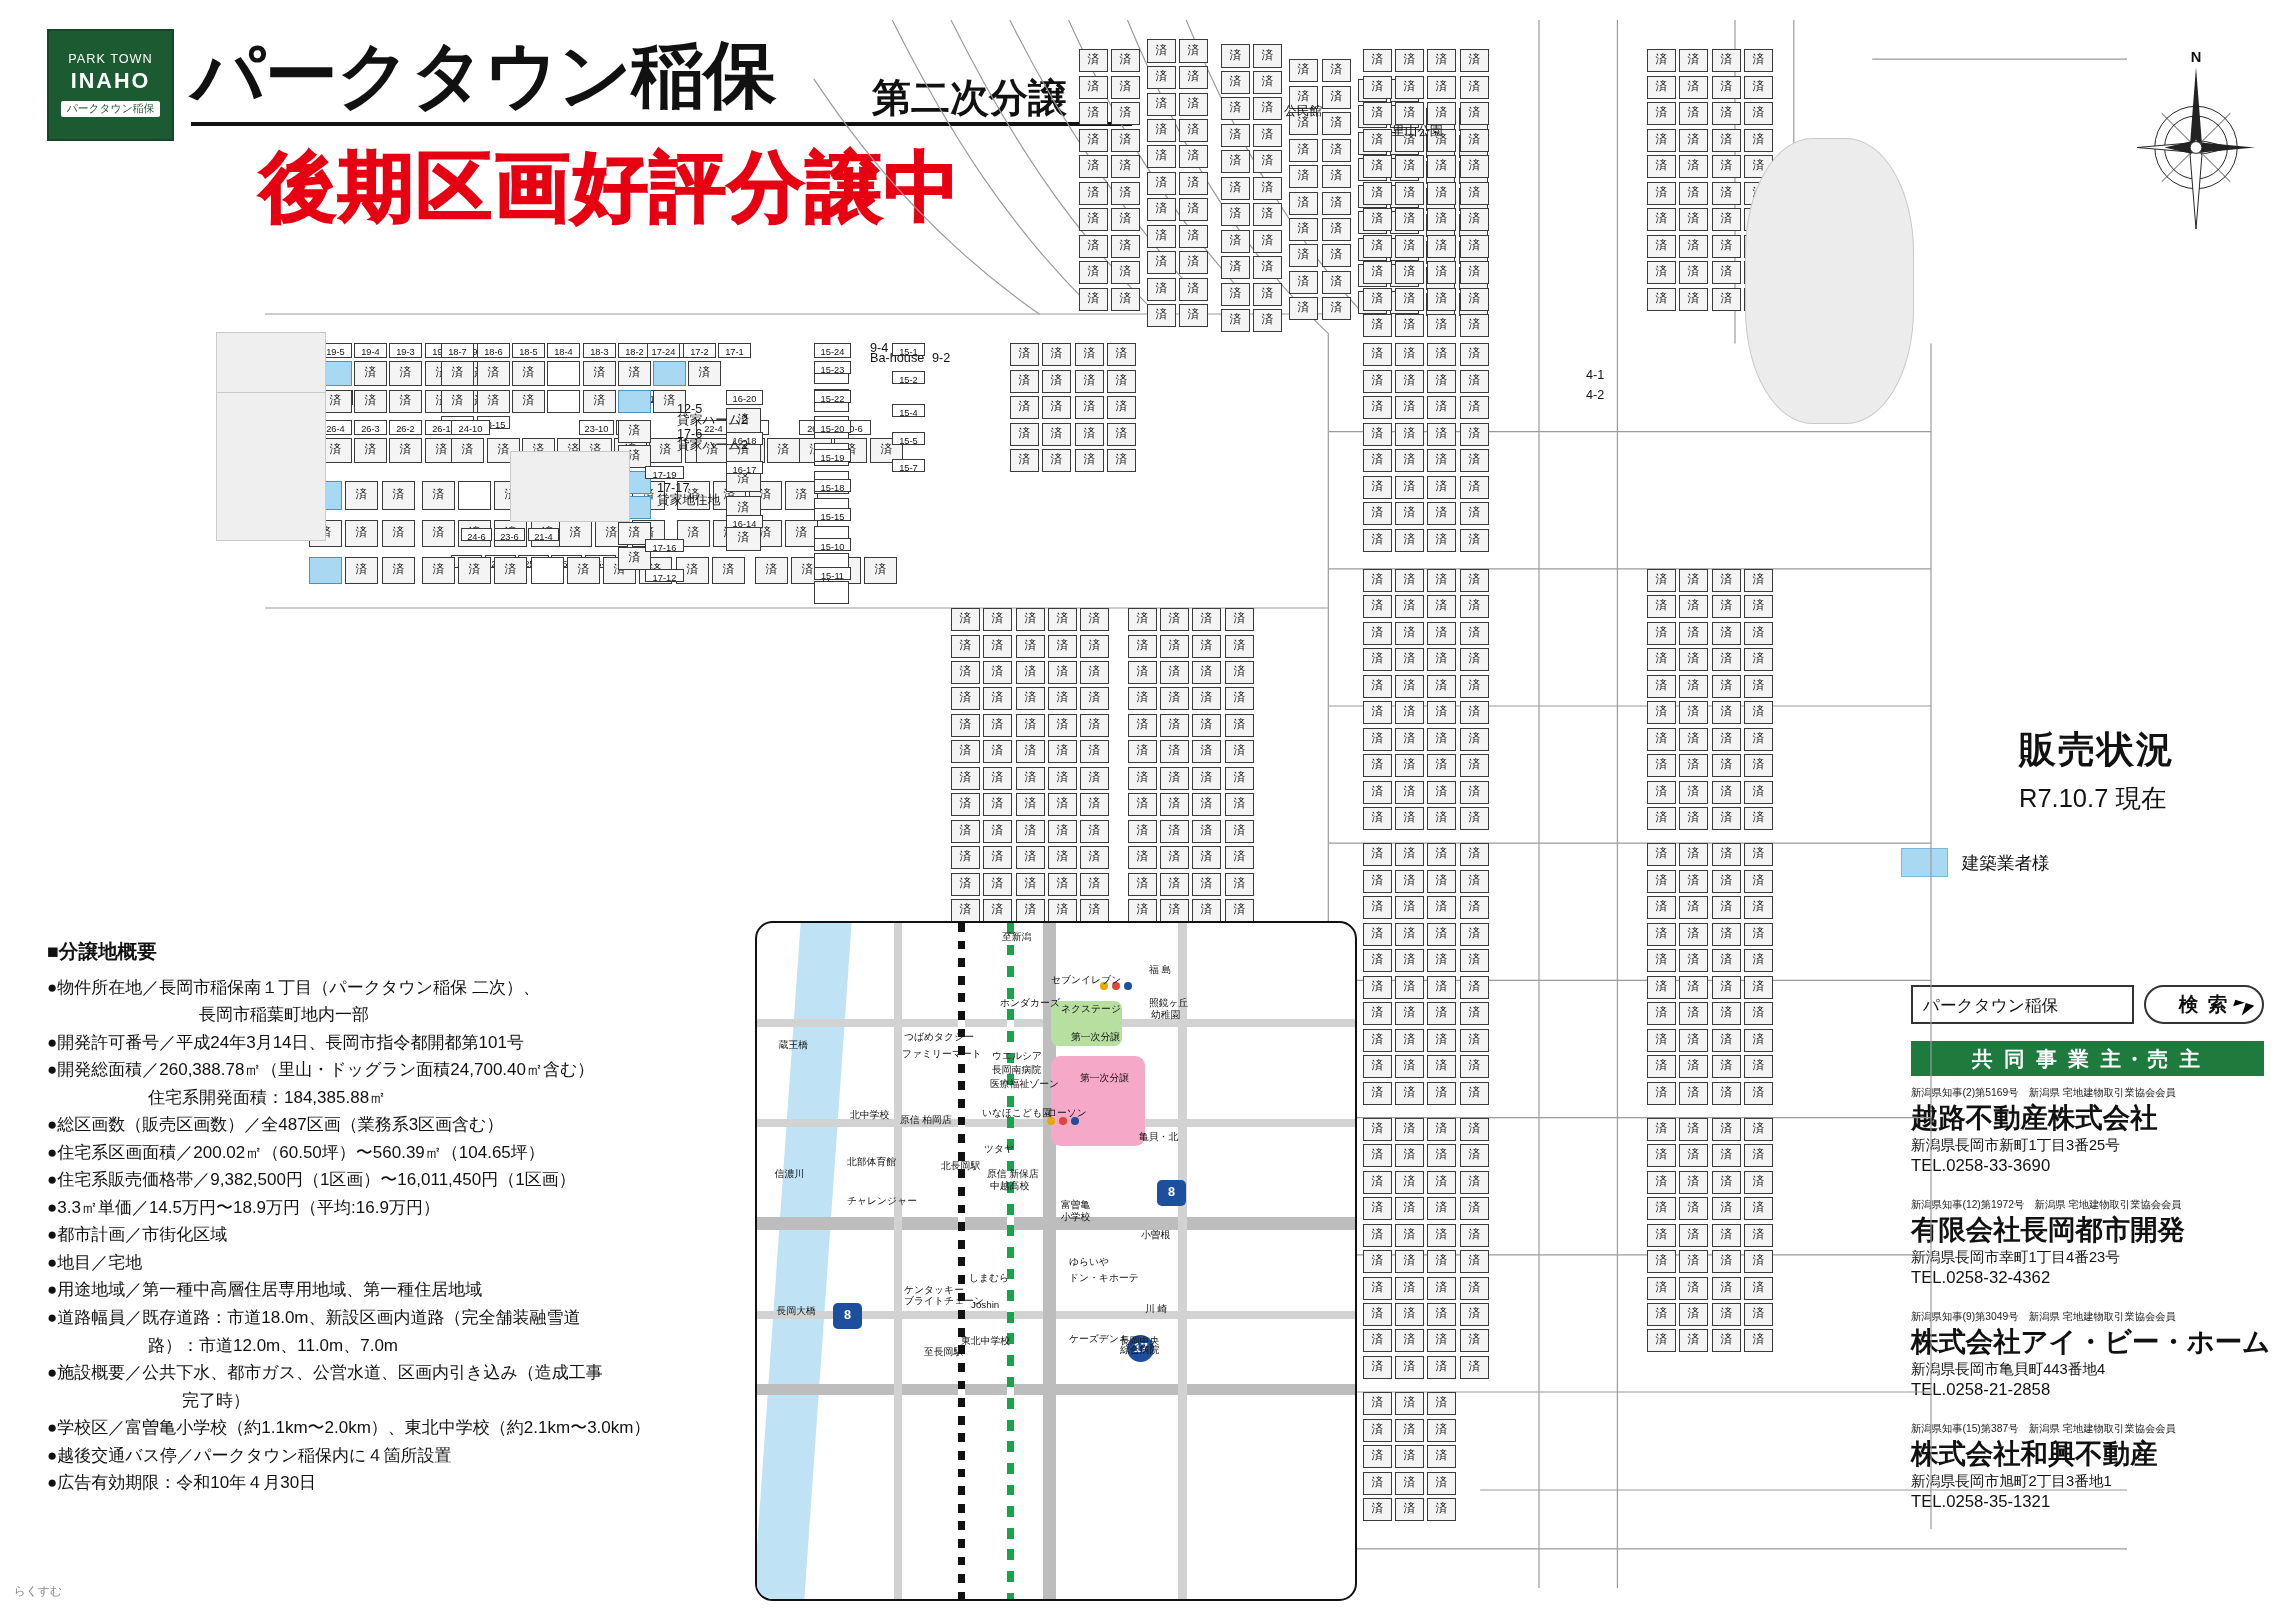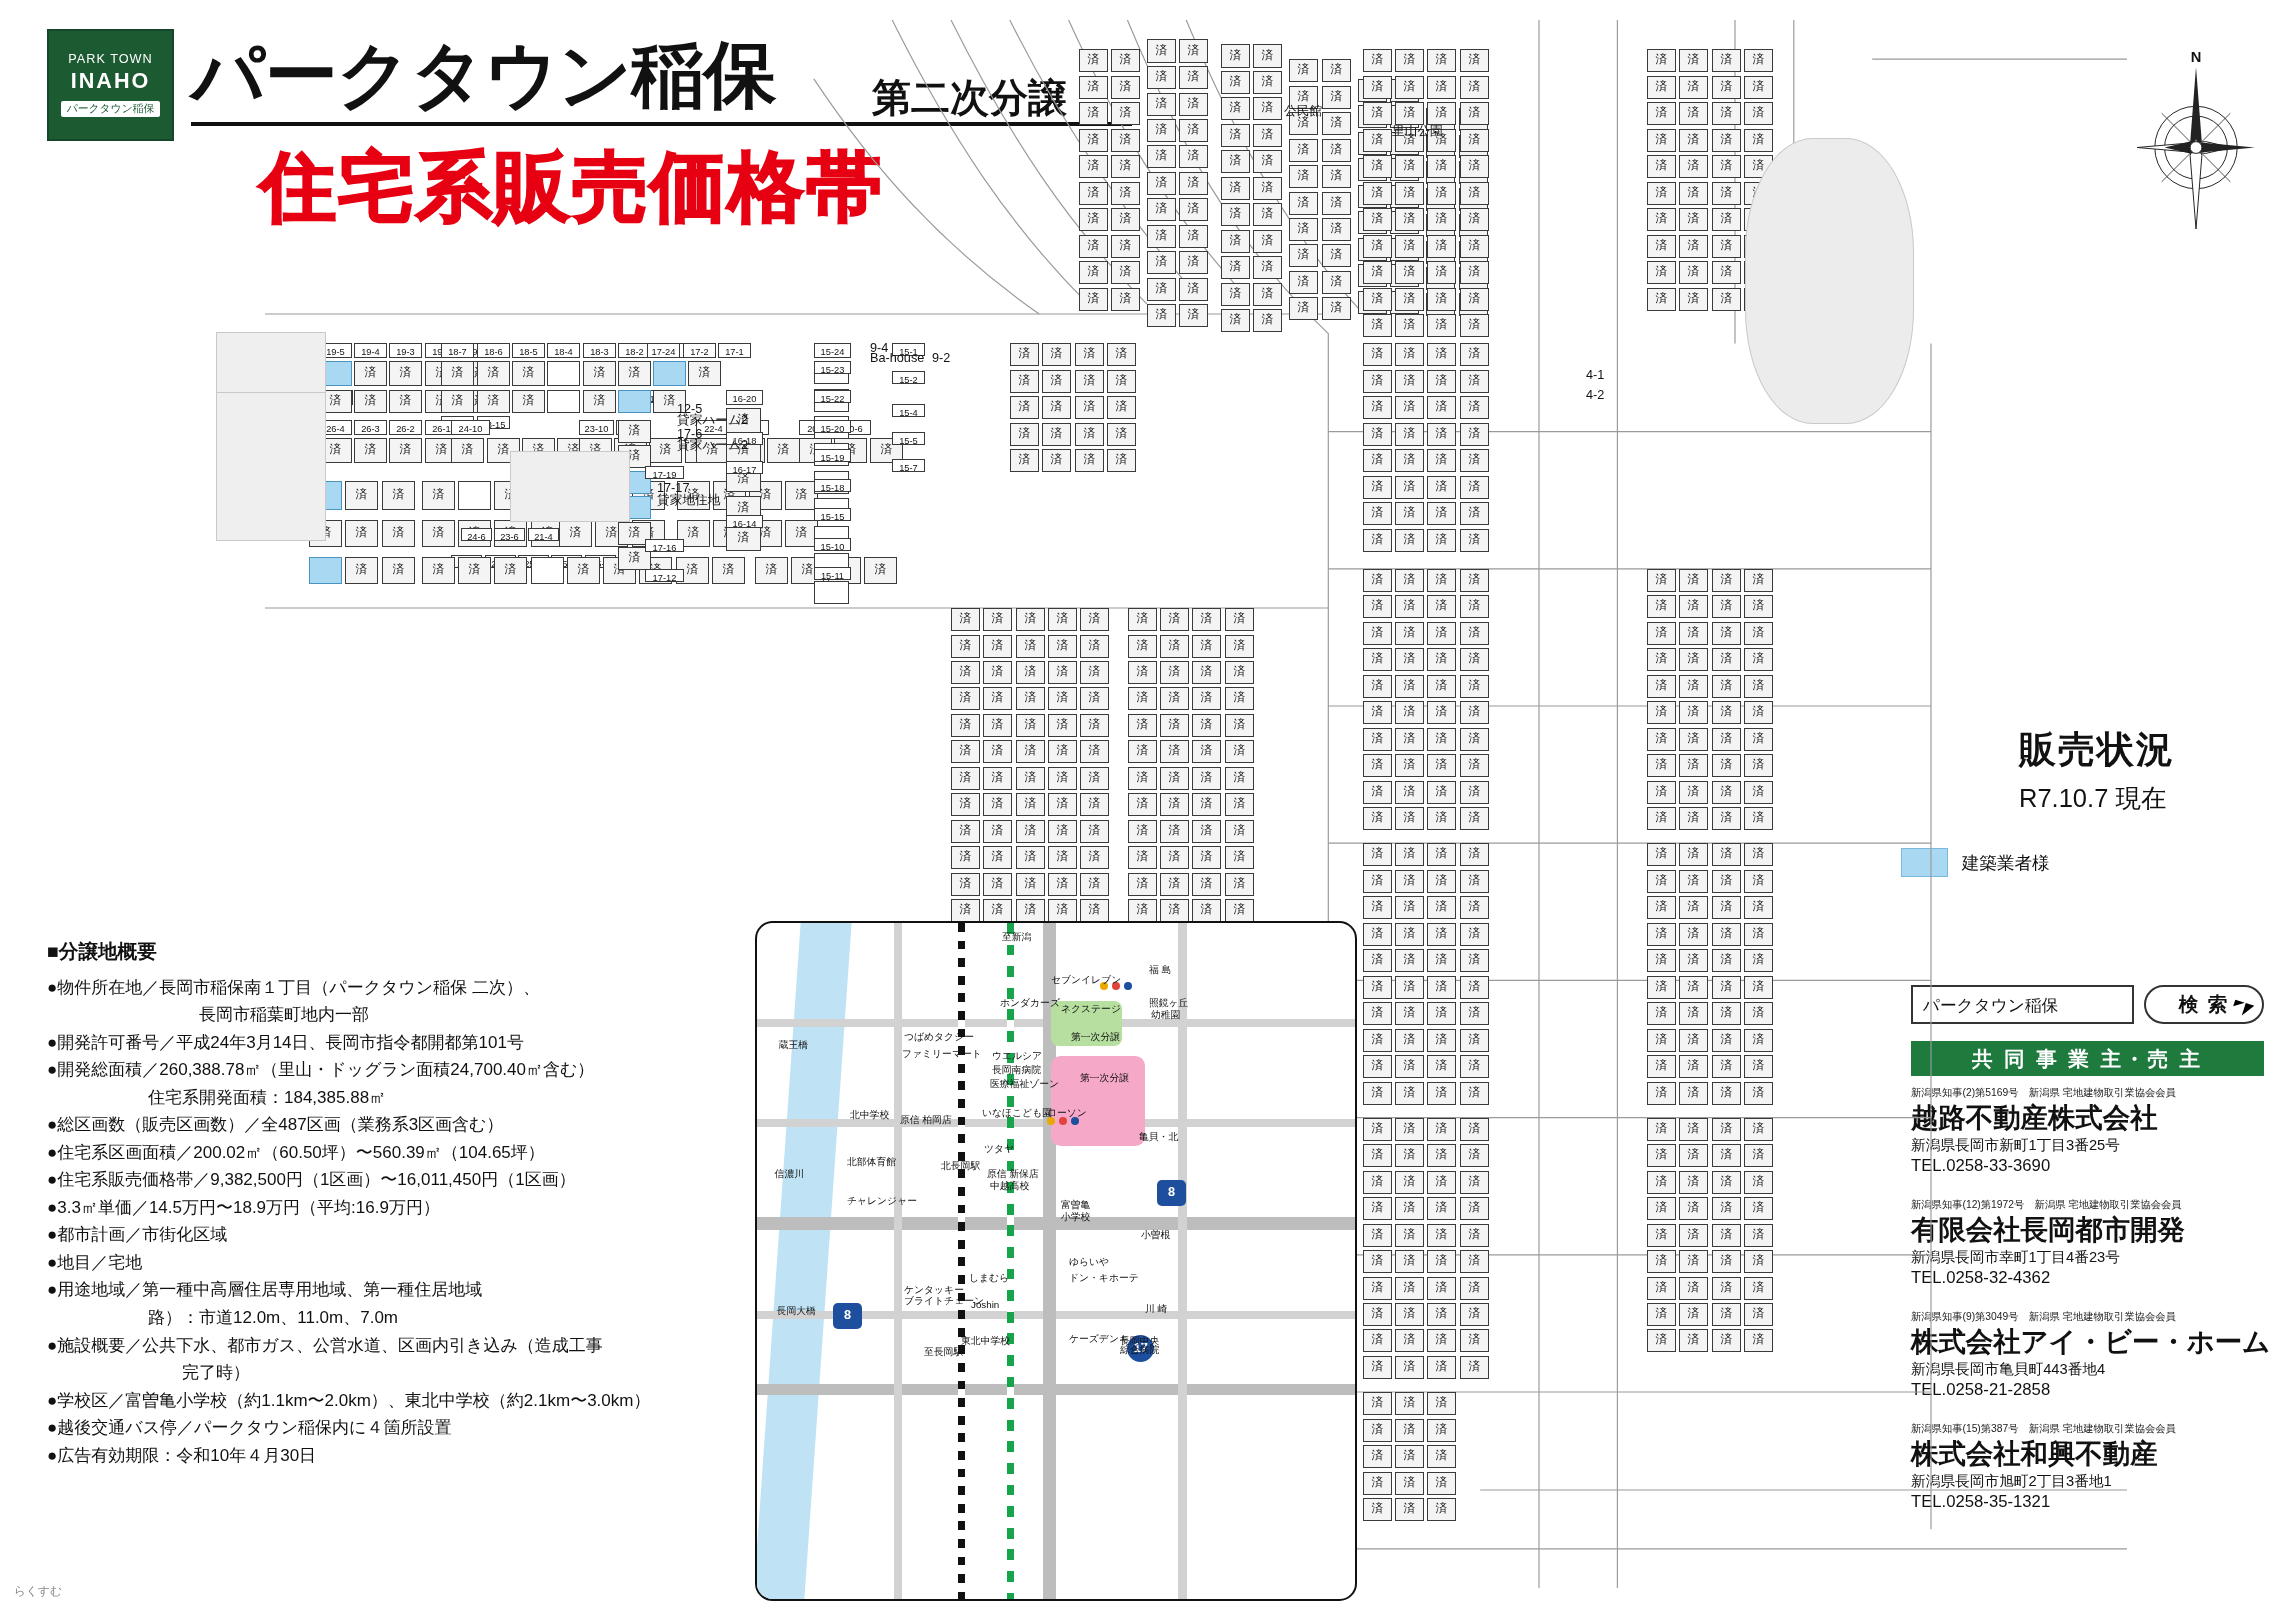--- a/index.html
+++ b/index.html
@@ -124,21 +124,21 @@
   <div class="crest">
     <span>PARK TOWN</span>
     <b>INAHO</b>
   </div>
   <div class="base">パークタウン稲保</div>
 </div>
 
 <div id="title-main" class="abs">パークタウン稲保</div>
 <div id="title-sub" class="abs">第二次分譲</div>
 <div id="title-rule" class="abs"></div>
-<div id="title-red" class="abs">住宅系販売価格帯</div>
+<div id="title-red" class="abs">後期区画好評分譲中</div>
 
 <div id="compass" class="abs">
   <div class="n">N</div>
   <svg width="118" height="162" viewBox="0 0 120 165">
     <g stroke="#222" fill="none" stroke-width="1">
       <circle cx="60" cy="82" r="32"></circle>
       <circle cx="60" cy="82" r="42"></circle>
     </g>
     <polygon points="60,0 66,78 60,96 54,78" fill="#222"></polygon>
     <polygon points="60,165 66,90 60,72 54,90" fill="#fff" stroke="#222"></polygon>
@@ -203,20 +203,21 @@
       <div class="li">●開発許可番号／平成24年3月14日、長岡市指令都開都第101号</div>
       <div class="li">●開発総面積／260,388.78㎡（里山・ドッグラン面積24,700.40㎡含む）</div>
       <div class="ind">　　　　住宅系開発面積：184,385.88㎡</div>
       <div class="li">●総区画数（販売区画数）／全487区画（業務系3区画含む）</div>
       <div class="li">●住宅系区画面積／200.02㎡（60.50坪）〜560.39㎡（104.65坪）</div>
       <div class="li">●住宅系販売価格帯／9,382,500円（1区画）〜16,011,450円（1区画）</div>
       <div class="li">●3.3㎡単価／14.5万円〜18.9万円（平均:16.9万円）</div>
       <div class="li">●都市計画／市街化区域</div>
       <div class="li">●地目／宅地</div>
       <div class="li">●用途地域／第一種中高層住居専用地域、第一種住居地域</div>
+      <div class="li">●道路幅員／既存道路：市道18.0m、新設区画内道路（完全舗装融雪道</div>
       <div class="ind">　　　　路）：市道12.0m、11.0m、7.0m</div>
       <div class="li">●施設概要／公共下水、都市ガス、公営水道、区画内引き込み（造成工事</div>
       <div class="ind">　　　　　　完了時）</div>
       <div class="li">●学校区／富曽亀小学校（約1.1km〜2.0km）、東北中学校（約2.1km〜3.0km）</div>
       <div class="li">●越後交通バス停／パークタウン稲保内に４箇所設置</div>
       <div class="li">●広告有効期限：令和10年４月30日</div>
     </div>
 </div>
 
 <div id="plotmap" class="abs">

